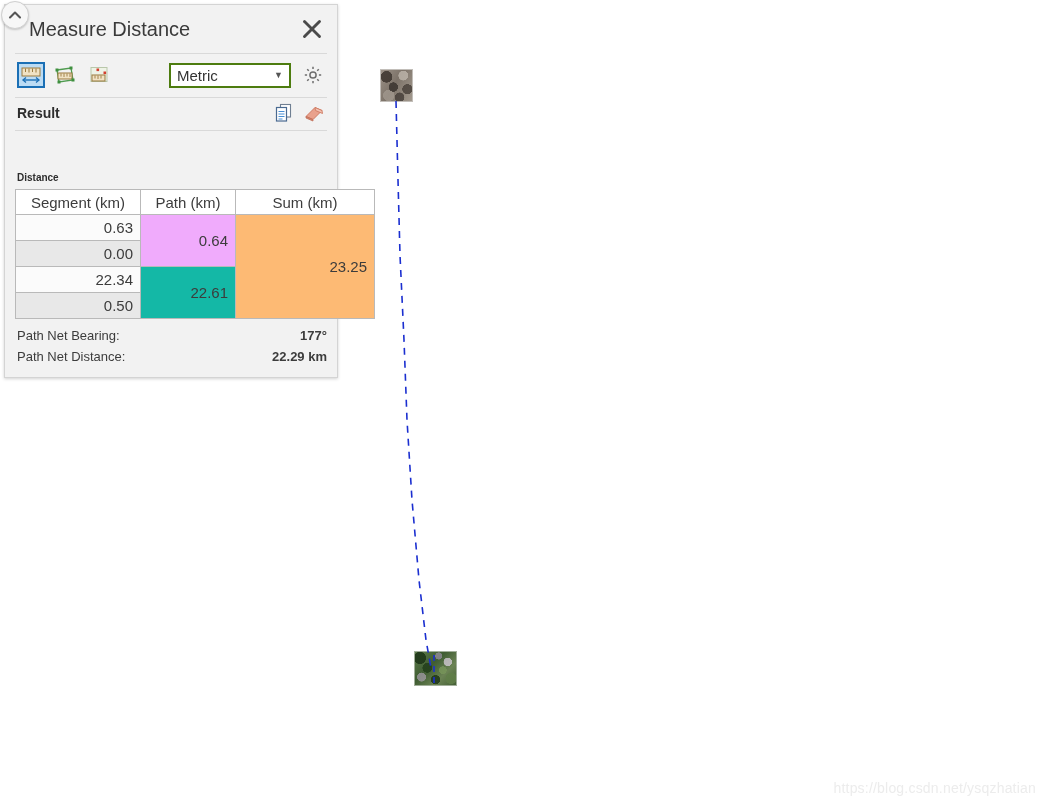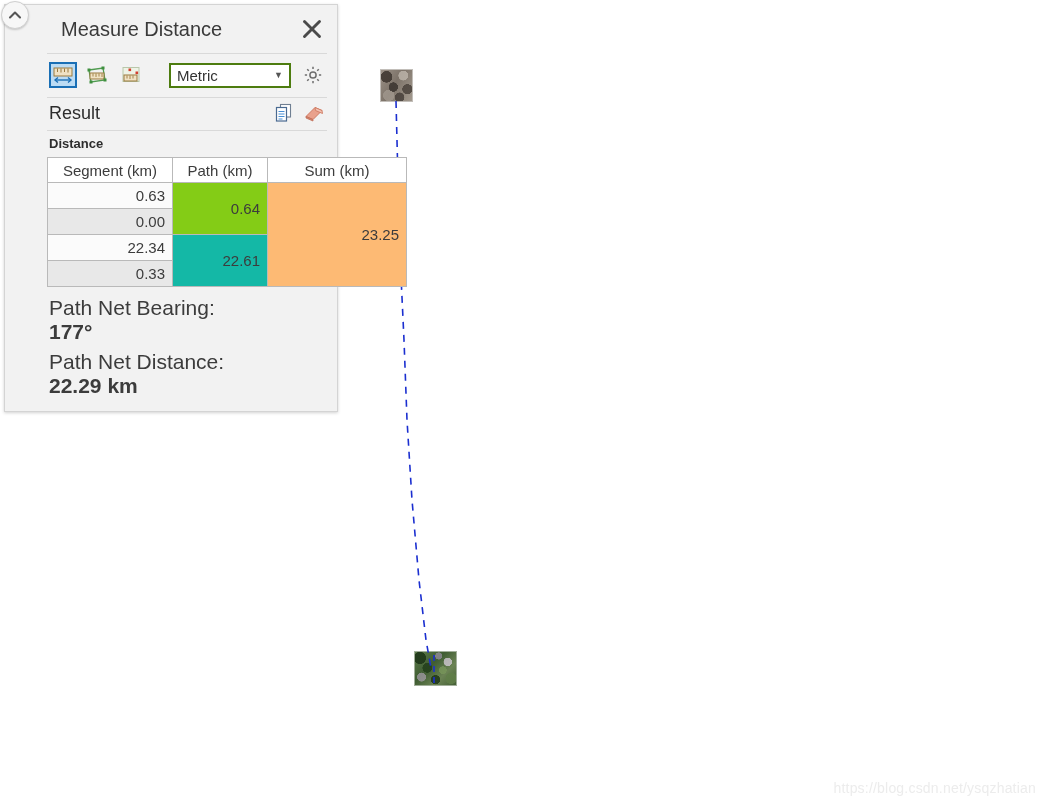--- a/index.html
+++ b/index.html
@@ -89,21 +89,20 @@
   
   #measure-panel {
     position: absolute;
     left: 4px;
     top: 4px;
     width: 334px;
     background: #f2f2f2;
     border: 1px solid #d4d4d4;
     box-shadow: 0 1px 3px rgba(0,0,0,0.18);
     box-sizing: border-box;
-    padding-left: 32px;
   }
 
   #collapse-button {
     position: absolute;
     left: -4px;
     top: -4px;
     width: 26px;
     height: 26px;
     border-radius: 50%;
     background: #f7f7f7;
@@ -197,40 +196,41 @@
     cursor: pointer;
   }
 
   .result-row {
     display: flex;
     align-items: center;
     padding: 2px 10px 4px 12px;
     box-sizing: border-box;
   }
   #result-label {
-    font-size: 18px;
-    font-weight: normal;
+    font-size: 14px;
+    font-weight: bold;
     color: #2d2d2d;
     flex: 1;
   }
   .result-icon-btn {
     width: 26px;
     height: 26px;
     display: flex;
     align-items: center;
     justify-content: center;
     margin-left: 4px;
     cursor: pointer;
   }
 
   #distance-label {
-    font-size: 13px;
+    font-size: 10px;
     font-weight: bold;
     color: #2d2d2d;
     padding: 5px 12px 6px 12px;
+    margin-top: 36px;
   }
 
   
   #result-table {
     margin: 0 8px 0 10px;
     border-collapse: collapse;
     width: 320px;
     table-layout: fixed;
     font-size: 15px;
     color: #3c3c3c;
@@ -248,38 +248,37 @@
   }
   #result-table td {
     border: 1px solid #b9b9b9;
     height: 25px;
     padding: 0 7px;
     text-align: right;
     vertical-align: middle;
   }
   td.seg-odd  { background: #fbfbfb; }
   td.seg-even { background: #e8e8e8; }
-  td.path-cell-1 { background: #84cc16; }
+  td.path-cell-1 { background: #f0abfc; }
   td.path-cell-2 { background: #14b8a6; }
   td.sum-cell { background: #fdba74; }
 
   .col-seg  { width: 112px; }
   .col-path { width: 82px; }
   .col-sum  { width: 126px; }
 
   .summary-block {
     padding: 6px 10px 10px 12px;
   }
   .summary-line {
     display: flex;
     align-items: baseline;
-    font-size: 21px;
+    font-size: 13px;
     color: #3c3c3c;
     padding: 3px 0;
-    flex-direction: column;
   }
   .summary-line .s-label { flex: 1; }
   .summary-line .s-value { text-align: right; white-space: nowrap; font-weight: bold; }
 </style>
 </head>
 <body>
 
 <div id="map-canvas">
 
   <div id="tile-top" class="map-tile"></div>
@@ -418,21 +417,21 @@
         <td class="sum-cell" rowspan="4">23.25</td>
       </tr>
       <tr>
         <td class="seg-even">0.00</td>
       </tr>
       <tr>
         <td class="seg-odd">22.34</td>
         <td class="path-cell-2" rowspan="2">22.61</td>
       </tr>
       <tr>
-        <td class="seg-even">0.33</td>
+        <td class="seg-even">0.50</td>
       </tr>
     </tbody>
   </table>
 
   <div class="summary-block">
     <div class="summary-line">
       <span class="s-label">Path Net Bearing:</span>
       <span class="s-value">177°</span>
     </div>
     <div class="summary-line">

